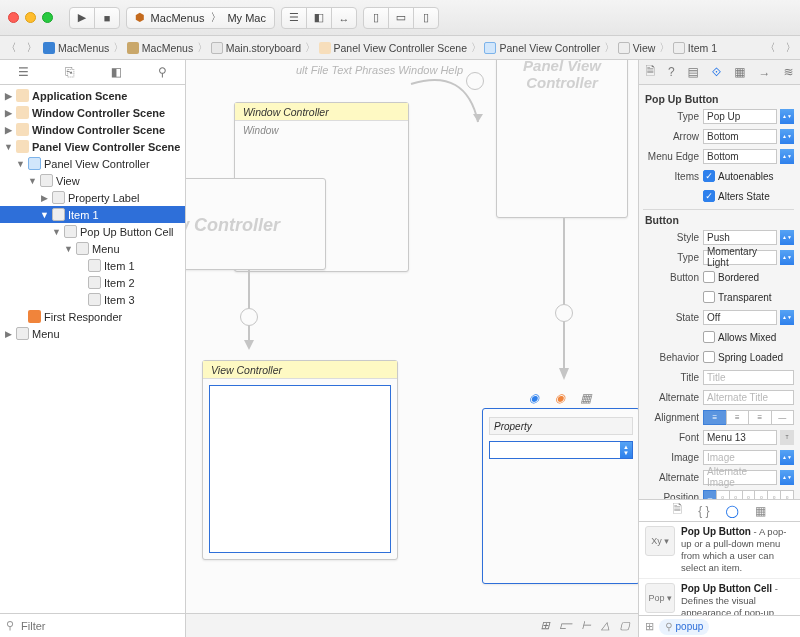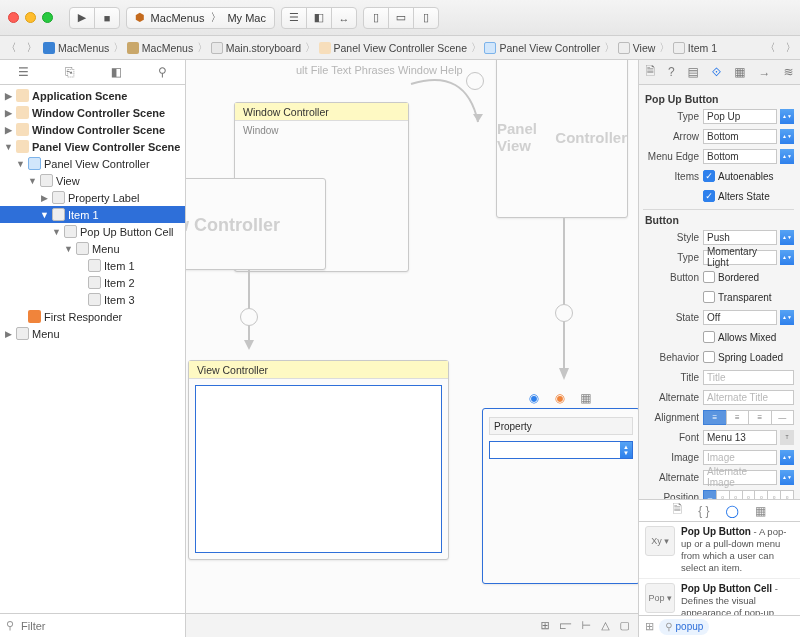--- a/index.html
+++ b/index.html
@@ -91,21 +91,21 @@
   .ci-folder{background:#c9a76a;}
   .ci-storyboard{background:#e8e8e8;border:1px solid #bbb;}
   .ci-scene{background:#f7debb;}
   .ci-vc{background:#d1e6fb;border:1px solid #7cb3ea;}
   .ci-view{background:#eee;border:1px solid #bbb;}
   .ci-item{background:#eee;border:1px solid #bbb;}
 
   
   .main-split{display:flex;height:calc(637px - 36px - 24px);}
   .navigator{width:186px;background:#fff;border-right:1px solid var(--border-gray);display:flex;flex-direction:column;}
-  .canvas{flex:1;background:var(--canvas-bg);position:relative;overflow:hidden;border-right:1px solid var(--border-gray);}
+  .canvas{flex:1;background:var(--canvas-bg);position:relative;overflow:hidden;border-right:1px solid var(--border-gray);font-style:italic;}
   .inspector{width:161px;background:#f5f5f5;display:flex;flex-direction:column;}
 
   
   .nav-tabbar{height:25px;border-bottom:1px solid var(--border-gray);display:flex;align-items:center;justify-content:space-around;color:#7a7a7a;}
   .nav-tabbar span{font-size:12px;}
   .outline{flex:1;overflow:auto;background:#fff;padding-top:2px;}
   .outline-row{display:flex;align-items:center;height:17px;padding-left:4px;gap:3px;}
   .outline-row.bold{font-weight:600;}
   .outline-row.selected{background:var(--selection-blue);color:#fff;}
   .outline-row .disclosure{width:9px;text-align:center;color:#7a7a7a;font-size:9px;}
@@ -355,21 +355,21 @@
       <div class="vc-box" style="left:48px;top:42px;width:175px;height:170px;">
         <div class="vc-title">Window Controller</div>
         <div class="sub-label" style="left:8px;top:22px;">Window</div>
       </div>
 
       <div class="vc-box" style="left:-20px;top:118px;width:160px;height:92px;overflow:hidden;">
         <div style="position:absolute;left:-2px;top:36px;font-size:18px;" class="ghost-text">ew Controller</div>
       </div>
 
       <div class="vc-box" style="left:310px;top:-4px;width:132px;height:162px;">
-        <div style="position:absolute;inset:0;display:flex;align-items:center;justify-content:space-between;">
+        <div style="position:absolute;inset:0;display:flex;flex-direction:column;align-items:center;justify-content:flex-start;">
           <span class="ghost-text" style="font-size:15px;">Panel View</span>
           <span class="ghost-text" style="font-size:15px;">Controller</span>
         </div>
       </div>
 
       <svg class="segue-path" style="left:220px;top:12px;width:120px;height:70px;">
         <path d="M5 12 Q60 -5 72 50" stroke="#c5c5c5" stroke-width="2" fill="none"></path>
         <polygon points="72,50 67,42 77,42" fill="#c5c5c5"></polygon>
       </svg>
       <div class="segue-circle" style="left:280px;top:12px;"></div>
@@ -379,21 +379,21 @@
         <polygon points="15,80 10,70 20,70" fill="#c5c5c5"></polygon>
       </svg>
       <div class="segue-circle" style="left:54px;top:248px;"></div>
 
       <svg class="segue-path" style="left:363px;top:158px;width:30px;height:170px;">
         <line x1="15" y1="0" x2="15" y2="154" stroke="#c5c5c5" stroke-width="2"></line>
         <polygon points="15,162 10,150 20,150" fill="#c5c5c5"></polygon>
       </svg>
       <div class="segue-circle" style="left:369px;top:244px;"></div>
 
-      <div class="vc-box" style="left:2px;top:300px;width:261px;height:200px;">
+      <div class="vc-box" style="left:16px;top:300px;width:196px;height:200px;">
         <div class="vc-title">View Controller</div>
         <div class="inset-box" style="left:6px;top:24px;right:6px;bottom:6px;border:1.5px solid var(--storyboard-blue);"></div>
       </div>
 
       <div class="vc-icons" style="left:340px;top:330px;">
         <span style="color:#2e80ec">◉</span>
         <span style="color:#f0843b">◉</span>
         <span style="color:#888">▦</span>
       </div>
       <div class="vc-box" style="left:296px;top:348px;width:158px;height:176px;border:1.5px solid var(--storyboard-blue);">

